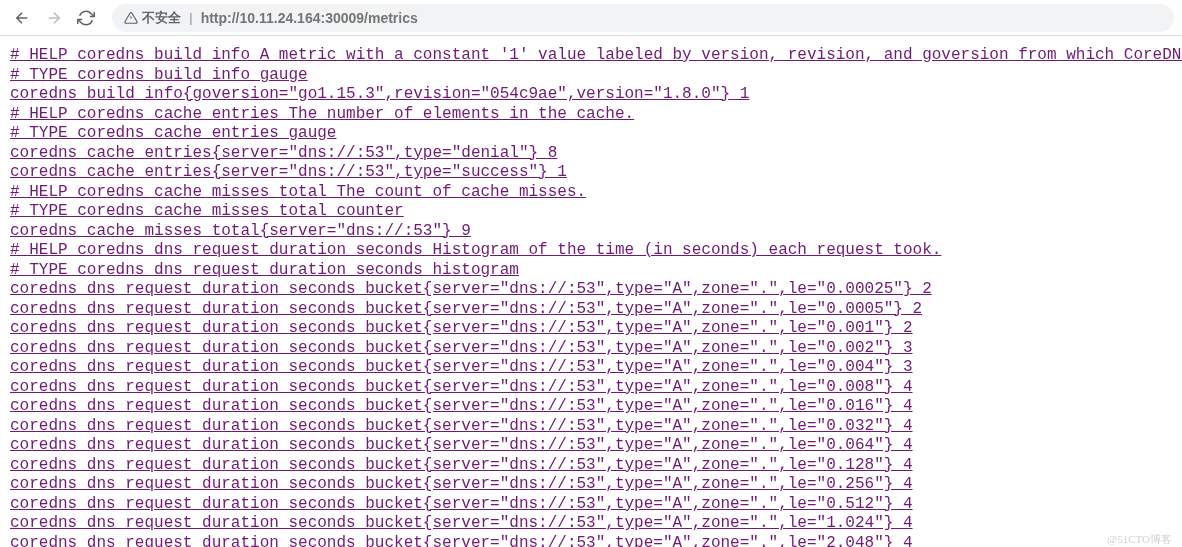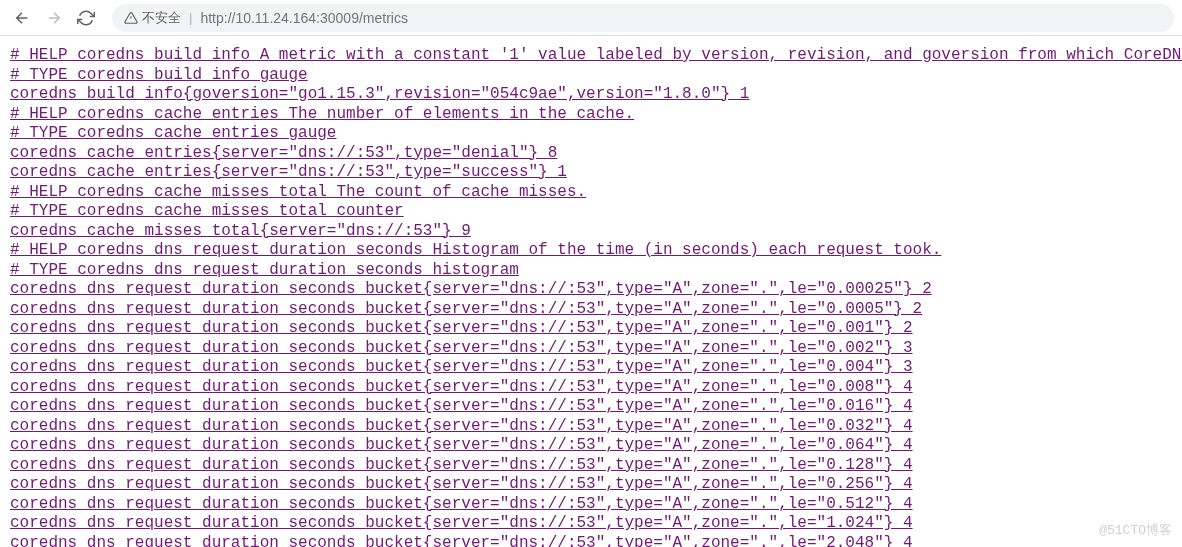--- a/index.html
+++ b/index.html
@@ -45,20 +45,21 @@
       height: 28px;
       background: #f1f3f4;
       border-radius: 14px;
       display: flex;
       align-items: center;
       padding: 0 12px;
       margin-left: 8px;
       gap: 8px;
       font-size: 13px;
       color: #5f6368;
+      font-weight: bold;
     }
     .warning-icon {
       display: flex;
       align-items: center;
       gap: 4px;
       color: #5f6368;
     }
     .warning-icon svg {
       width: 14px;
       height: 14px;
@@ -76,24 +77,24 @@
       font-size: 16px;
       line-height: 1.22;
       color: #701a75;
       white-space: pre;
       overflow: hidden;
       text-decoration: underline;
     }
     .watermark {
       position: absolute;
       right: 10px;
-      bottom: 8px;
-      font-size: 13px;
+      bottom: 0;
+      font-size: 11px;
       color: #d0d0d0;
-      font-family: Liberation Mono, monospace;
+      font-family: Liberation Serif, serif;
     }
   </style>
 </head>
 <body>
 
 <div class="toolbar">
   <div class="nav-btn">
     <svg viewBox="0 0 24 24" fill="none" stroke="currentColor" stroke-width="2">
         <path d="M19 12H5M12 19l-7-7 7-7"></path>
       </svg>

